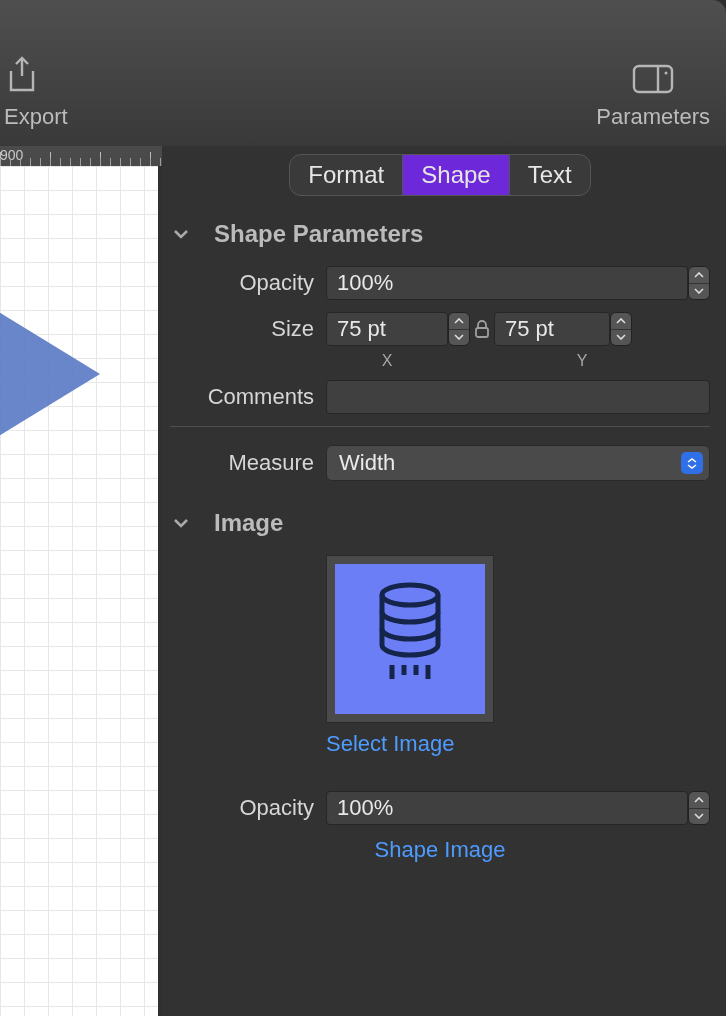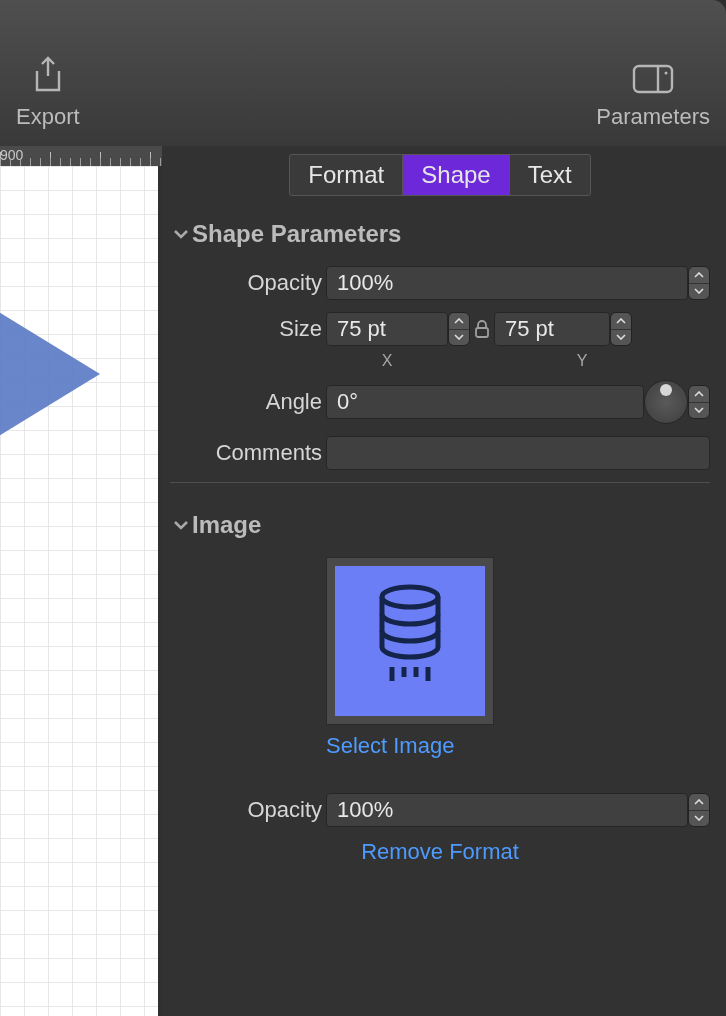--- a/index.html
+++ b/index.html
@@ -21,21 +21,21 @@
     padding: 0 16px 16px 0;
     border-top-right-radius: 14px;
   }
   .toolbar-item {
     display: flex;
     flex-direction: column;
     align-items: center;
     gap: 10px;
     color: #b9b9b9;
   }
-  .toolbar-item.left { align-items: center; padding-left: 16px; }
+  .toolbar-item.left { align-items: flex-start; padding-left: 4px; }
   .toolbar-label { font-size: 22px; color: #bcbcbc; }
   .icon-box svg { display:block; }
 
   
   .main {
     display: flex;
     height: calc(1016px - 146px);
   }
   .canvas-col {
     width: 162px;
@@ -101,59 +101,59 @@
     background: #323232;
     padding: 8px 16px 0 8px;
     overflow: hidden;
   }
   .tabs {
     display: flex;
     justify-content: center;
     margin: 0 auto 24px auto;
     width: fit-content;
     border: 1px solid #555;
-    border-radius: 3px;
+    border-radius: 12px;
     background: #3a3a3a;
     overflow: hidden;
   }
   .tabs .tab {
     padding: 6px 18px;
     font-size: 24px;
     color: #e6e6e6;
     border-right: 1px solid #555;
   }
   .tabs .tab:last-child { border-right: none; }
   .tabs .tab.active { background: #6d28d9; }
 
   .section {
     margin-bottom: 28px;
   }
   .section-header {
     display: flex;
     align-items: center;
-    gap: 2px;
+    gap: 24px;
     color: #bbbbbb;
     font-size: 24px;
     font-weight: 600;
     margin: 12px 0 18px 2px;
   }
   .chev {
     width: 18px; height: 18px;
   }
   .chev svg { display:block; }
 
   .row {
     display: flex;
     align-items: center;
     margin-bottom: 12px;
   }
   .row-label {
     width: 156px;
     text-align: right;
-    padding-right: 4px;
+    padding-right: 12px;
     color: #d6d6d6;
     font-size: 22px;
   }
   .row-body { flex: 1; display: flex; align-items: center; }
 
   .field {
     background: #404040;
     border: 1px solid #262626;
     border-radius: 4px;
     height: 34px;
@@ -362,53 +362,48 @@
           </div>
         </div>
       </div>
       <div class="sub-labels">
         <div class="sl" style="width:122px">X</div>
         <div style="width:22px"></div>
         <div style="width:24px"></div>
         <div class="sl" style="width:116px">Y</div>
       </div>
 
-      <div class="row">
-        <div class="row-label">Angle</div>
-        <div class="row-body">
-          <div class="field flex">
-              <span>0°</span>
-            </div>
-          <div class="dial"></div>
-          <div class="stepper">
-            <div class="btn">
-                <svg viewBox="0 0 10 6">
-                  <path d="M1 5 L5 1 L9 5" fill="none" stroke="#ddd" stroke-width="1.6"></path>
-                </svg>
-              </div>
-            <div class="btn">
-                <svg viewBox="0 0 10 6">
-                  <path d="M1 1 L5 5 L9 1" fill="none" stroke="#ddd" stroke-width="1.6"></path>
-                </svg>
-              </div>
-          </div>
-        </div>
-      </div>
 
       <div class="row">
         <div class="row-label">Comments</div>
         <div class="row-body">
           <div class="field flex">
               <span></span>
             </div>
         </div>
       </div>
 
       <div class="divider"></div>
 
+      <div class="row">
+        <div class="row-label">Measure</div>
+        <div class="row-body">
+          <div class="select">
+            <span>Width</span>
+            <span class="sel-arrow">
+              <svg viewBox="0 0 10 5">
+                  <path d="M1 4 L5 1 L9 4" fill="none" stroke="#fff" stroke-width="1.5"></path>
+                </svg>
+              <svg viewBox="0 0 10 5">
+                  <path d="M1 1 L5 4 L9 1" fill="none" stroke="#fff" stroke-width="1.5"></path>
+                </svg>
+            </span>
+          </div>
+        </div>
+      </div>
     </div>
 
     <div class="section">
       <div class="section-header">
         <span class="chev">
           <svg viewBox="0 0 18 18">
               <path d="M3 6 L9 12 L15 6" fill="none" stroke="#aaa" stroke-width="2.5"></path>
             </svg>
         </span>
         <span>Image</span>
@@ -450,16 +445,16 @@
               </div>
             <div class="btn">
                 <svg viewBox="0 0 10 6">
                   <path d="M1 1 L5 5 L9 1" fill="none" stroke="#ddd" stroke-width="1.6"></path>
                 </svg>
               </div>
           </div>
         </div>
       </div>
 
-      <span class="link-btn wide" style="margin-top:8px">Remove Format</span>
+      <span class="link-btn wide" style="margin-top:8px">Shape Image</span>
     </div>
   </div>
 </div>
 
 </body></html>

